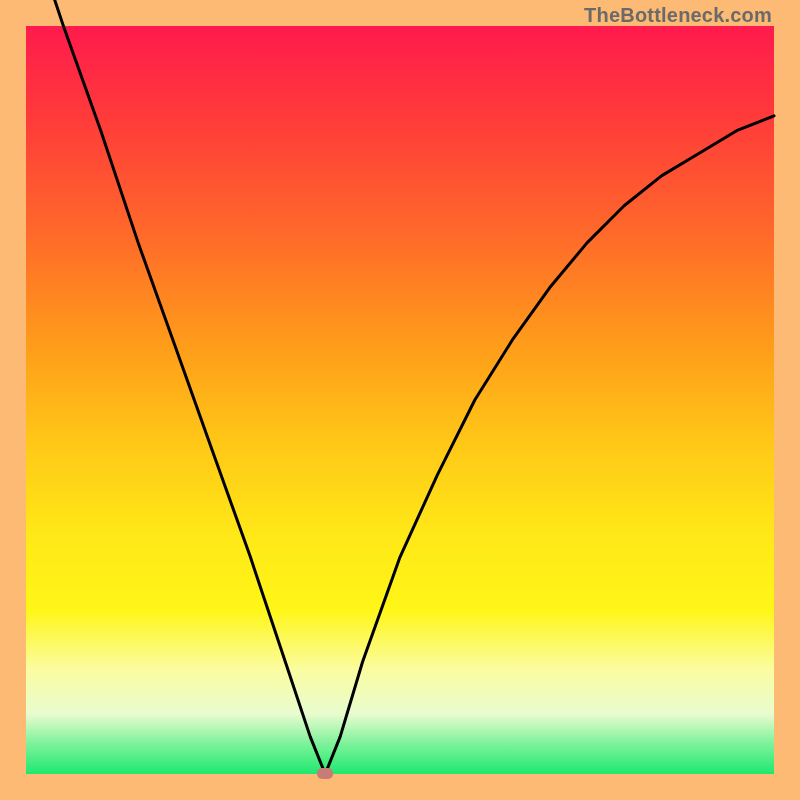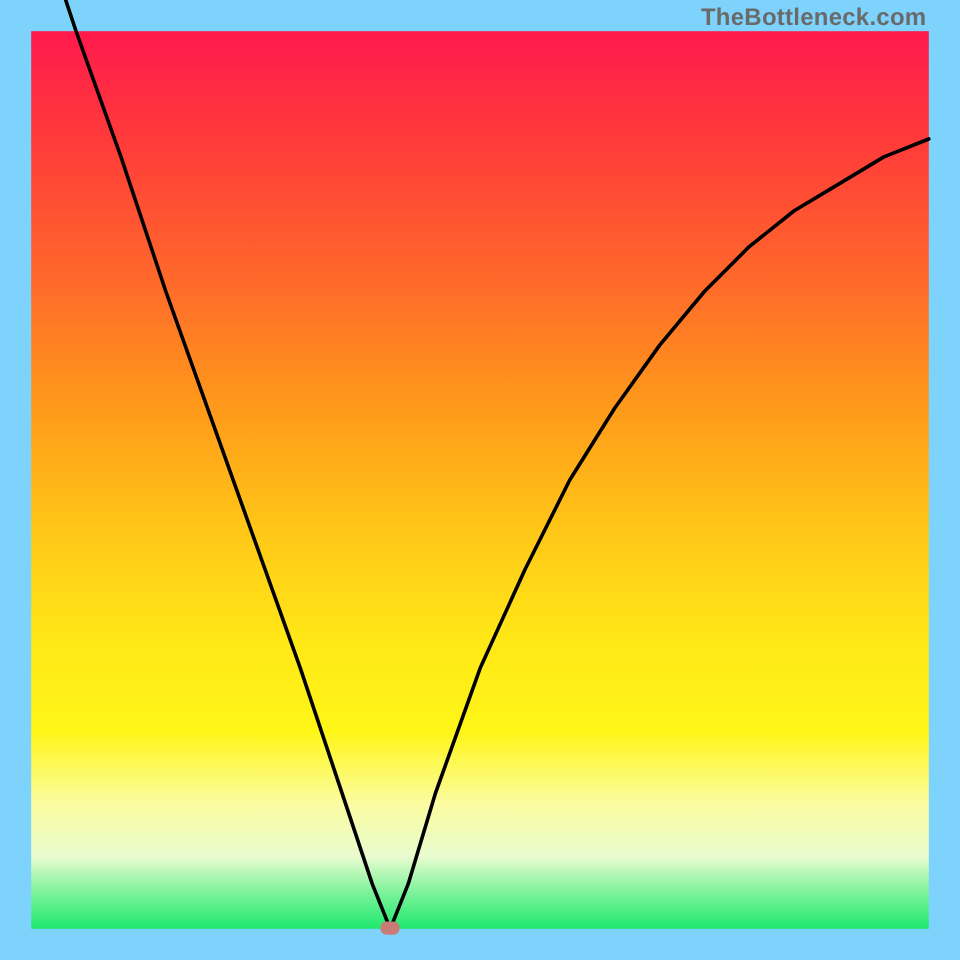--- a/index.html
+++ b/index.html
@@ -1,21 +1,21 @@
 <!DOCTYPE html>
 <html><head>
 <meta charset="utf-8">
 <style>
   * { margin: 0; padding: 0; box-sizing: border-box; }
   html, body { width: 800px; height: 800px; background: #000; overflow: hidden; }
   .frame {
     position: relative;
     width: 800px;
     height: 800px;
-    background: #7dd3fc;
+    background: #fdba74;
   }
   .plot-area {
     position: absolute;
     left: 26px;
     top: 26px;
     width: 748px;
     height: 748px;
     background: linear-gradient(to bottom,
       #ff1a4d 0%,
       #ff3a3a 12%,

